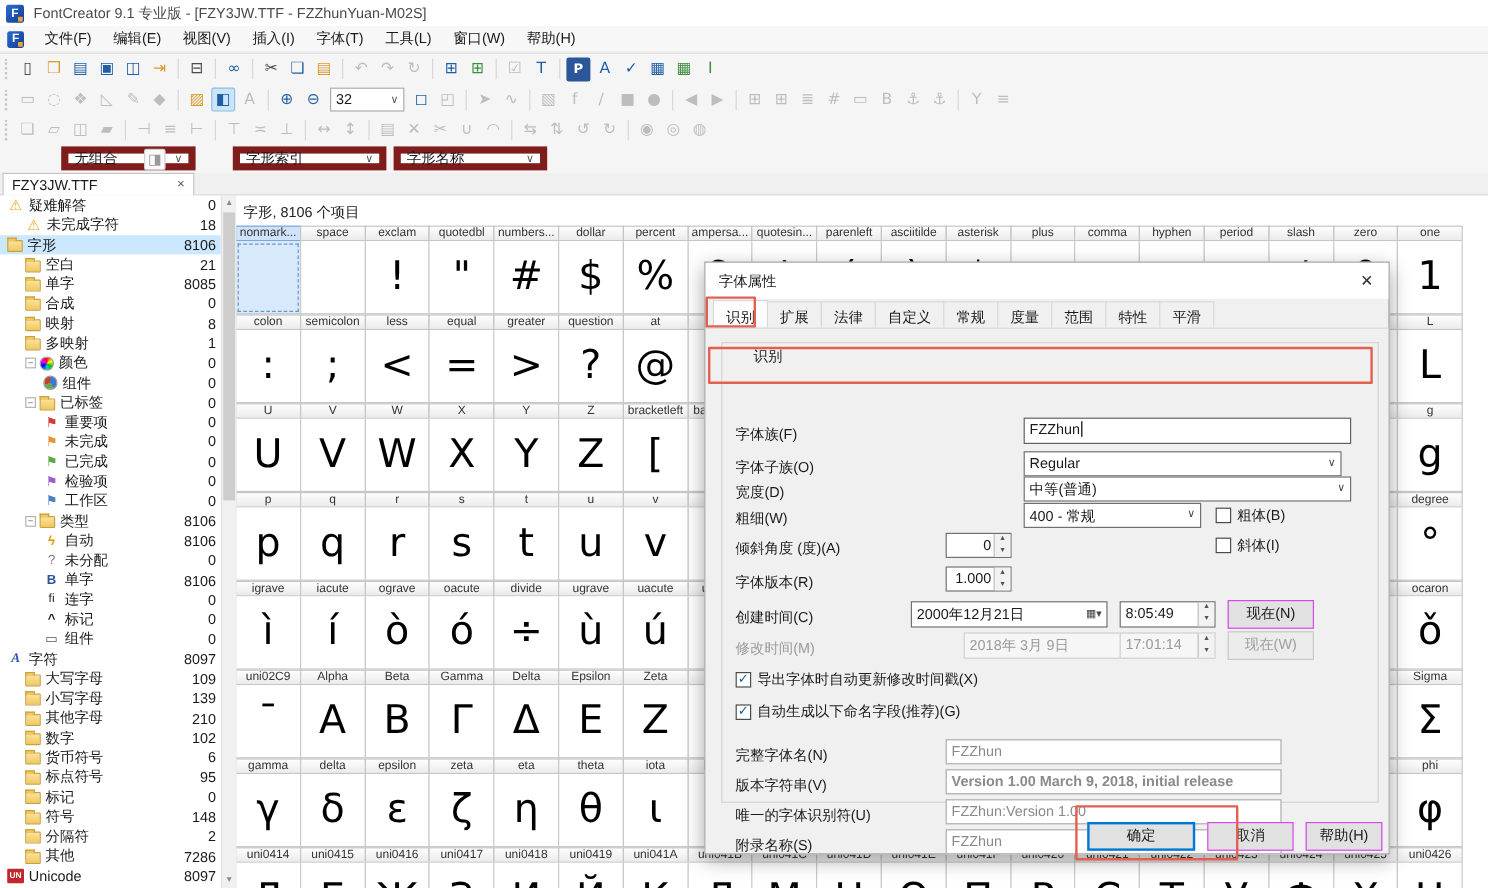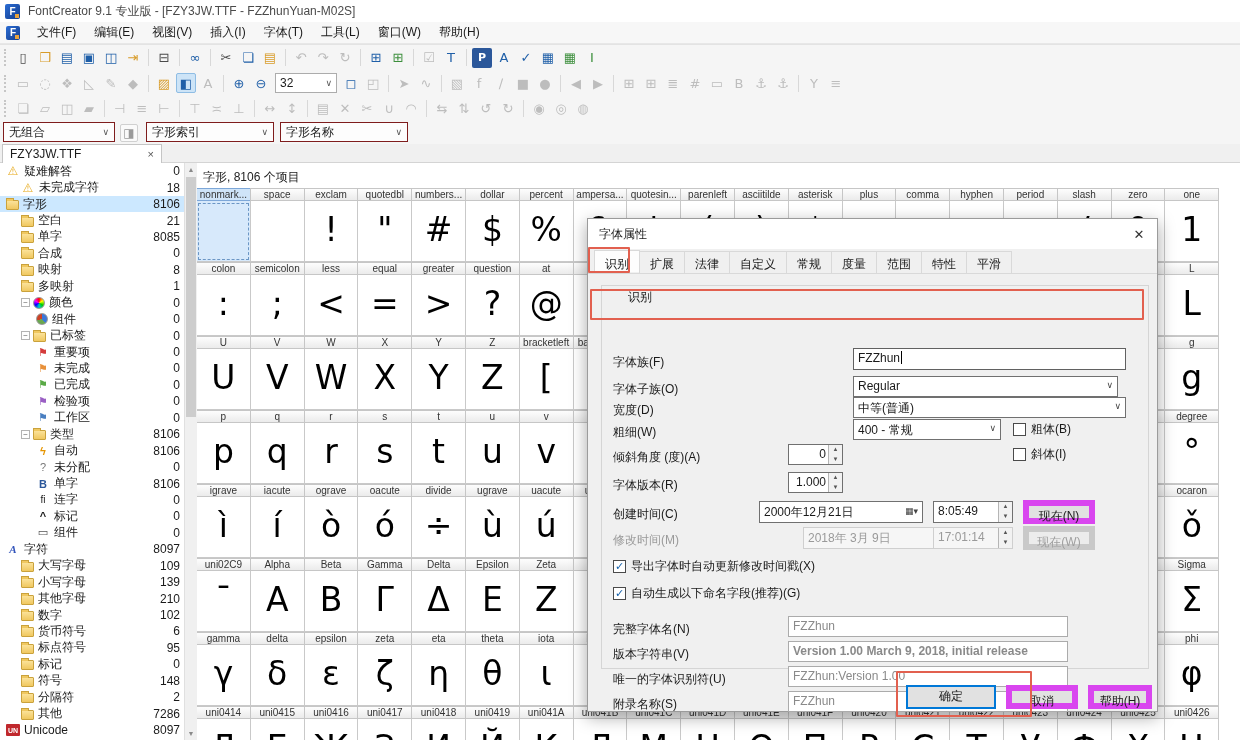--- a/index.html
+++ b/index.html
@@ -24,21 +24,21 @@
   .c-gn { color:#3d8f3d; } .c-dk { color:#4a4a4a; }
   .c-p { background:#cde4f7; border:1px solid #8fbde4; color:#1f5fa8; }
   .c-pb { background:#2b579a; color:#fff; font-weight:bold; font-size:11px; }
   .tbsep { display:inline-block; width:1px; height:17px; background:#d8d8d8; margin:0 4px; }
   .tbgrip { display:inline-block; width:3px; height:17px; border-left:2px dotted #c6c6c6; margin:0 5px 0 2px; }
   .tb-combo { display:inline-flex; align-items:center; justify-content:space-between; width:62px; height:20px; background:#fff; border:1px solid #acacac; padding:0 4px; margin:0 3px; }
   .tb-combo .chev { color:#555; font-size:9px; }
 
   
   .filterbar { position:absolute; left:0; top:120px; width:1240px; height:24px; background:#f5f5f5; }
-  .combo { position:absolute; height:20px; top:2px; background:#fdfdfd; border:1px solid #7f1d1d; display:flex; align-items:center; justify-content:space-between; padding:0 5px; font-size:12px; }
+  .combo { position:absolute; height:20px; top:2px; background:#fdfdfd; border:6px solid #7f1d1d; display:flex; align-items:center; justify-content:space-between; padding:0 5px; font-size:12px;margin-left:48px; }
   .combo .chev { color:#555; font-size:9px; }
   .fb-ico { position:absolute; left:120px; top:4px; width:18px; height:18px; color:#9a9a9a; font-size:12px; display:flex; align-items:center; justify-content:center; border:1px solid #d0d0d0; border-radius:2px; background:#fafafa; }
 
   
   .tabrow { position:absolute; left:0; top:144px; width:1240px; height:19px; background:#f0f0f0; border-bottom:1px solid #d4d4d4; }
   .doctab { position:absolute; left:2px; top:0; width:160px; height:19px; background:#ffffff; border:1px solid #c5c5c5; border-bottom:none; display:flex; align-items:center; justify-content:space-between; padding:0 7px; font-size:12px; }
   .doctab .x { color:#555; font-size:11px; }
 
   
   .tree { position:absolute; left:0; top:163px; width:185px; height:577px; background:#fff; border-right:1px solid #e0e0e0; overflow:hidden; }
@@ -84,21 +84,21 @@
   .tinput.soft { border:1px solid #ababab; color:#8a8a8a; height:21px; }
   .tinput.dis { border:1px solid #cfcfcf; background:#f6f6f6; color:#9a9a9a; }
   .dsel { position:absolute; height:21px; background:#fff; border:1px solid #707070; font-size:12px; padding:2px 16px 2px 4px; }
   .dsel .chev, .dd { position:absolute; right:4px; top:3px; color:#444; font-size:9px; }
   .spinbox { position:absolute; height:21px; width:55px; background:#fff; border:1px solid #707070; font-size:12px; text-align:right; padding:2px 16px 2px 4px; }
   .spin { position:absolute; right:0; top:0; width:14px; height:19px; border-left:1px solid #b5b5b5; display:flex; flex-direction:column; }
   .spin span { flex:1; font-size:6px; line-height:9px; text-align:center; color:#555; background:#f2f2f2; }
   .cbrow { position:absolute; left:25px; display:flex; align-items:center; font-size:12px; }
   .cbox { width:13px; height:13px; border:1px solid #4a4a4a; background:#fff; margin-right:5px; font-size:11px; line-height:11px; text-align:center; color:#1460aa; font-weight:bold; }
   .cbox.empty { color:transparent; }
-  .dbtn { position:absolute; height:24px; background:#e1e1e1; border:6px solid #d946ef; font-size:12px; text-align:center; line-height:21px; }
+  .dbtn { position:absolute; height:24px; background:#e1e1e1; border:1px solid #d946ef; font-size:12px; text-align:center; line-height:21px; }
   .dbtn.focus { border:2px solid #0078d7; line-height:19px; }
   .dbtn.dis { color:#9f9f9f; border-color:#c9c9c9; background:#ececec; }
   .timec { font-size:12px; }
 
   
   .redbox { position:absolute; border:2px solid #e2604f; z-index:30; border-radius:1px; }
 </style>
 </head>
 <body>
 

